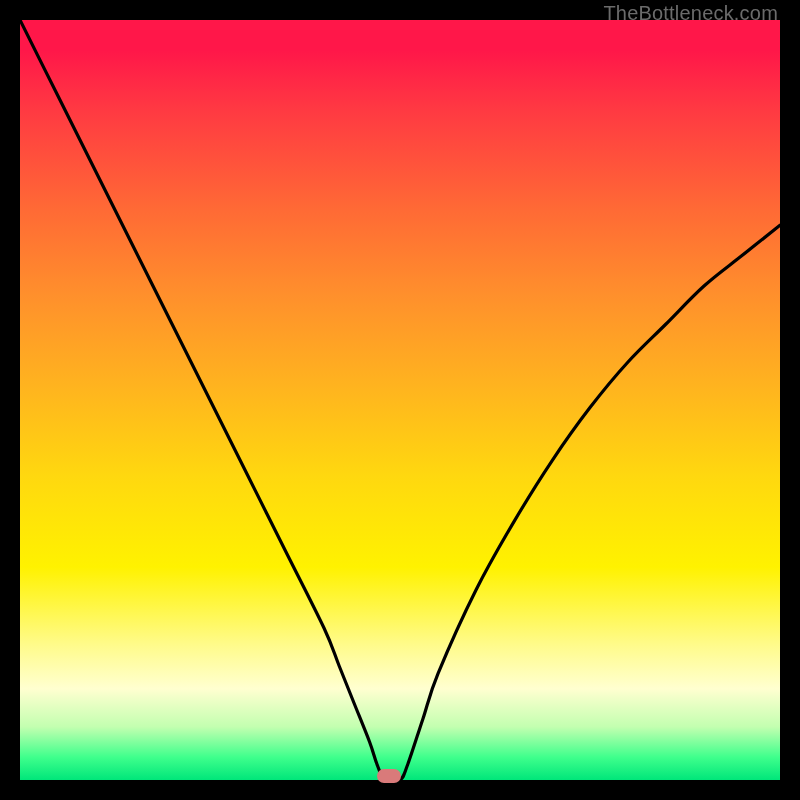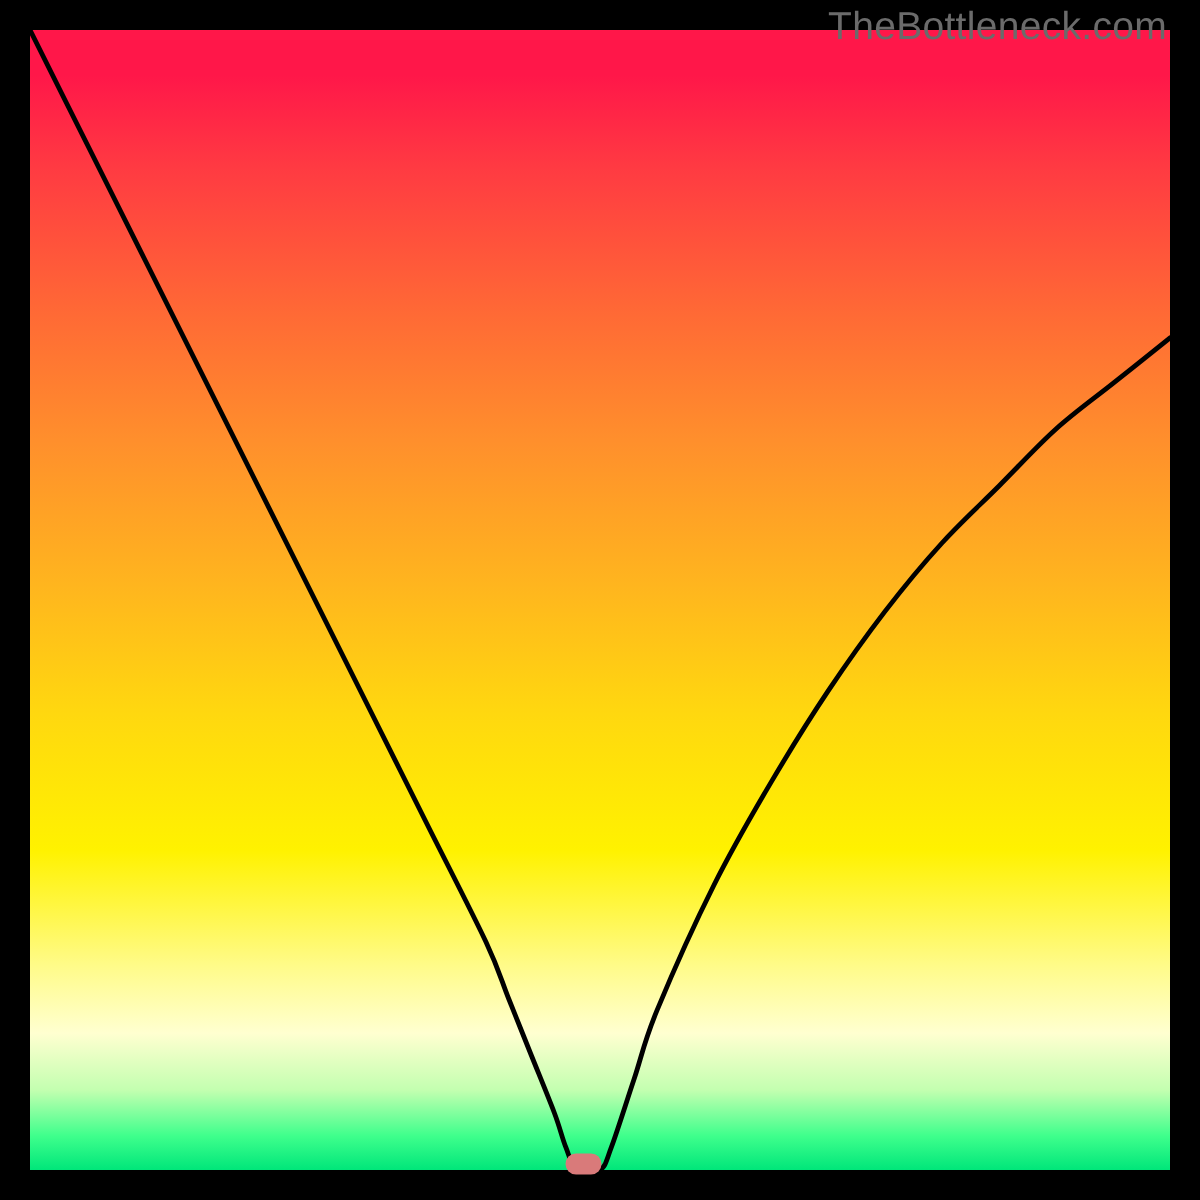--- a/index.html
+++ b/index.html
@@ -37,21 +37,21 @@
       #c3ffb0 93%,
       #3fff8c 97%,
       #00e67a 100%
     );
   }
   .watermark {
     position: absolute;
     top: 2px;
     right: 22px;
     color: #6b6b6b;
-    font-size: 26px;
+    font-size: 20px;
     font-weight: 500;
     letter-spacing: 0.2px;
     user-select: none;
   }
   svg.curve {
     position: absolute;
     left: 0;
     top: 0;
     width: 760px;
     height: 760px;

